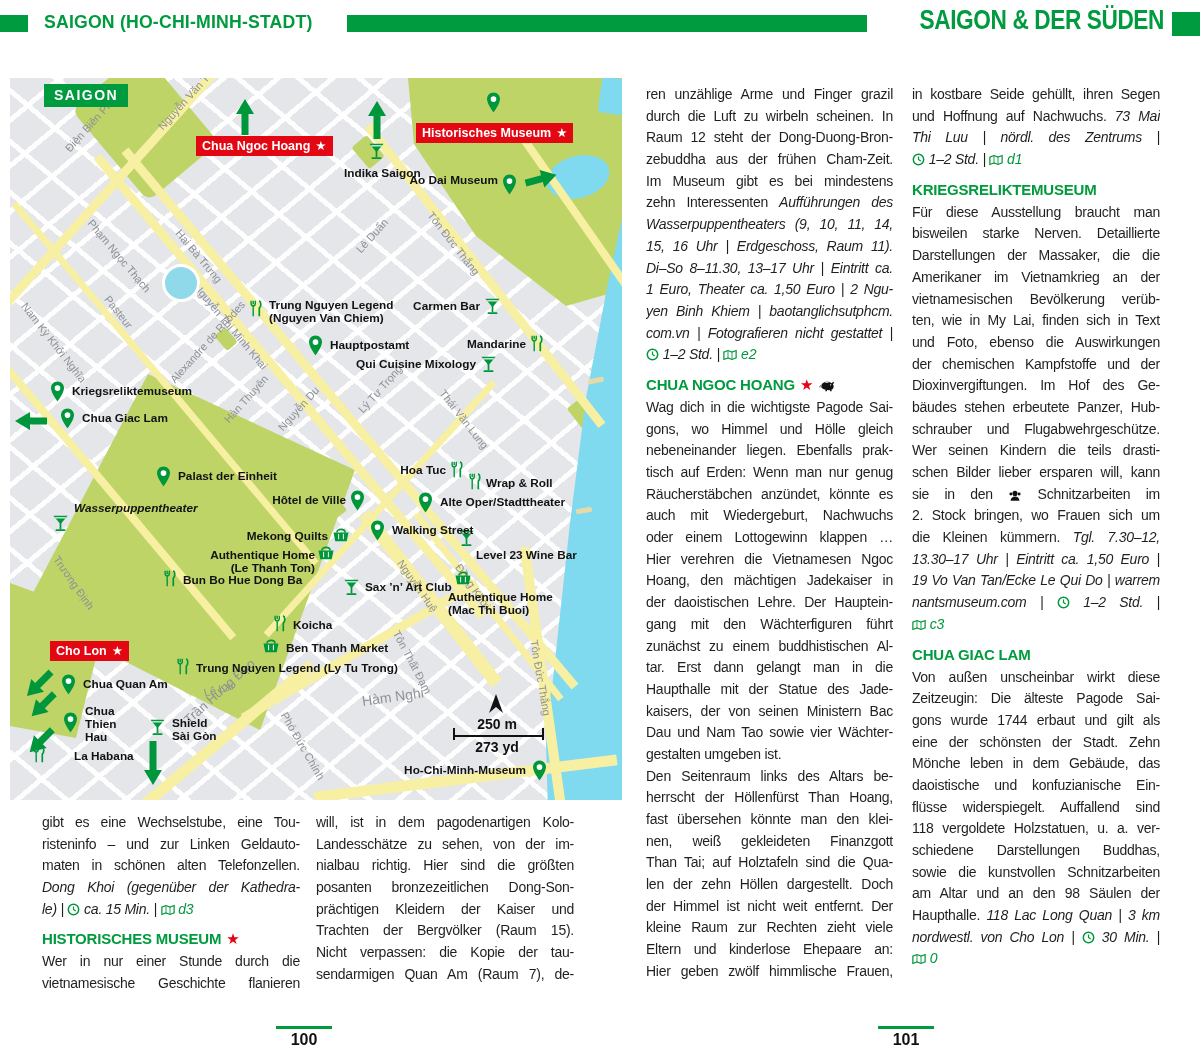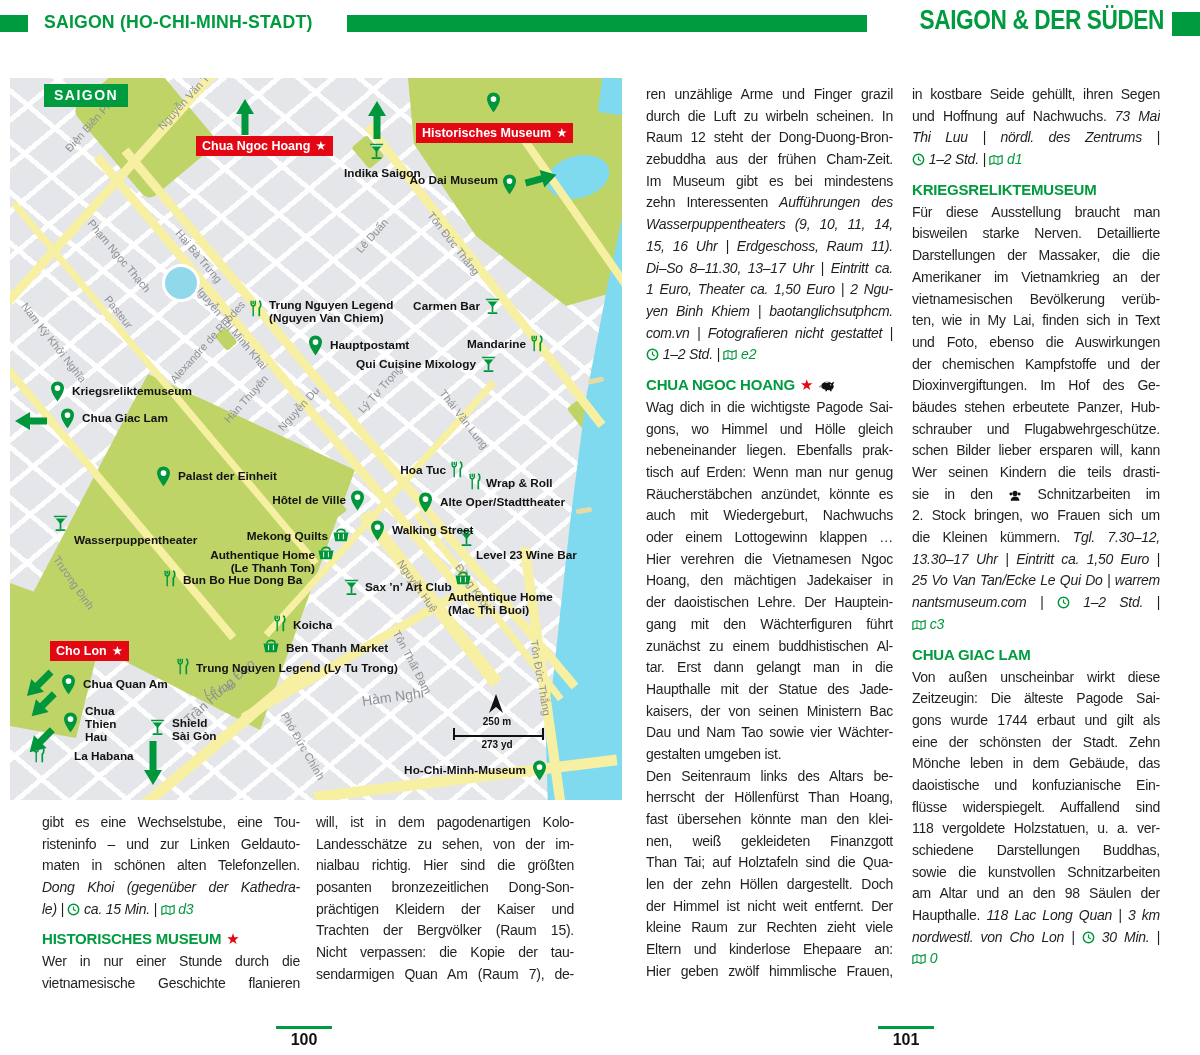--- a/index.html
+++ b/index.html
@@ -27,21 +27,21 @@
   .street{position:absolute;color:#8e9196;font-size:11px;white-space:nowrap;transform-origin:0 50%}
   .plabel{position:absolute;font-size:11.8px;font-weight:bold;line-height:12.8px;color:#121212;
           white-space:pre-line;z-index:25}
   .poi-ic,.poi-arrow{position:absolute;line-height:0;z-index:20}
   .redlab{position:absolute;background:var(--red);color:#fff;font-size:12.5px;font-weight:bold;
           padding:2px 6px 3px;white-space:nowrap;z-index:30}
   .redlab .wstar{margin-left:5px}
   .greenlab{position:absolute;left:34px;top:6px;background:var(--green);color:#fff;font-weight:bold;
           font-size:14px;letter-spacing:1.5px;padding:3px 10px 4px;z-index:40}
   .lake{position:absolute;background:#8fd9ea;border:3px solid #fff;border-radius:50%;z-index:6}
-  .scale-txt{position:absolute;font-weight:bold;font-size:10px;color:#111;text-align:center;z-index:26}
+  .scale-txt{position:absolute;font-weight:bold;font-size:14px;color:#111;text-align:center;z-index:26}
   .scale-line{position:absolute;background:#111;z-index:26}
   
   .col{position:absolute;font-size:14px;line-height:21.7px;color:#1f1f1f;letter-spacing:-.25px}
   .line{height:21.7px;overflow:hidden;text-align:justify;text-align-last:justify}
   .line.last{text-align-last:left}
   .line .i{font-style:italic}
   .line .g{color:var(--icgreen)}
   .icw svg{vertical-align:-2px}
   .h{color:var(--green);font-weight:bold;font-size:15px;letter-spacing:-.2px;margin:8px 0 2px;height:21px;white-space:nowrap}
   .h .star{color:var(--red);margin-left:5px}
@@ -213,21 +213,21 @@
         <rect x="10.8" y="12" width="2.4" height="9" fill="#00963C"></rect>
         <rect x="5" y="21" width="14" height="2.6" rx="1.2" fill="#00963C"></rect>
       </svg></div>
     <div class="plabel" style="top: 280px; right: 146px; text-align: right;">Qui Cuisine Mixology</div>
     <div class="poi-ic" style="left: 42px; top: 436px;"><svg width="17" height="19" viewBox="0 0 24 26">
         <path d="M2 2h20L12 14z" fill="#00963C"></path>
         <path d="M4.5 5h15" stroke="#fff" stroke-width="1.6"></path>
         <rect x="10.8" y="12" width="2.4" height="9" fill="#00963C"></rect>
         <rect x="5" y="21" width="14" height="2.6" rx="1.2" fill="#00963C"></rect>
       </svg></div>
-    <div class="plabel" style="top: 456px; left: 64px;">Wasserpuppentheater</div>
+    <div class="plabel" style="top: 424px; left: 64px; font-style: italic;">Wasserpuppentheater</div>
     <div class="poi-ic" style="left: 448px; top: 451px;"><svg width="17" height="19" viewBox="0 0 24 26">
         <path d="M2 2h20L12 14z" fill="#00963C"></path>
         <path d="M4.5 5h15" stroke="#fff" stroke-width="1.6"></path>
         <rect x="10.8" y="12" width="2.4" height="9" fill="#00963C"></rect>
         <rect x="5" y="21" width="14" height="2.6" rx="1.2" fill="#00963C"></rect>
       </svg></div>
     <div class="plabel" style="top: 471px; left: 466px;">Level 23 Wine Bar</div>
     <div class="poi-ic" style="left: 333px; top: 500px;"><svg width="17" height="19" viewBox="0 0 24 26">
         <path d="M2 2h20L12 14z" fill="#00963C"></path>
         <path d="M4.5 5h15" stroke="#fff" stroke-width="1.6"></path>
@@ -428,32 +428,32 @@
     <div class="line"><span>bisweilen starke Nerven. Detaillierte</span></div>
     <div class="line"><span>Darstellungen der Massaker, die die</span></div>
     <div class="line"><span>Amerikaner im Vietnamkrieg an der</span></div>
     <div class="line"><span>vietnamesischen Bevölkerung verüb-</span></div>
     <div class="line"><span>ten, wie in My Lai, finden sich in Text</span></div>
     <div class="line"><span>und Foto, ebenso die Auswirkungen</span></div>
     <div class="line"><span>der chemischen Kampfstoffe und der</span></div>
     <div class="line"><span>Dioxinvergiftungen. Im Hof des Ge-</span></div>
     <div class="line"><span>bäudes stehen erbeutete Panzer, Hub-</span></div>
     <div class="line"><span>schrauber und Flugabwehrgeschütze.</span></div>
+    <div class="line"><span>Wer seinen Kindern die teils drasti-</span></div>
     <div class="line"><span>schen Bilder lieber ersparen will, kann</span></div>
-    <div class="line"><span>Wer seinen Kindern die teils drasti-</span></div>
     <div class="line"><span>sie in den </span><span class="icw"><svg width="14" height="11" viewBox="0 0 16 12">
           <circle cx="8" cy="3.6" r="2.9" fill="#111"></circle>
           <circle cx="3.3" cy="4.4" r="1.7" fill="#111"></circle>
           <circle cx="12.7" cy="4.4" r="1.7" fill="#111"></circle>
           <path d="M3 12c0-3 2.2-5 5-5s5 2 5 5z" fill="#111"></path>
         </svg></span><span> Schnitzarbeiten im</span></div>
     <div class="line"><span>2. Stock bringen, wo Frauen sich um</span></div>
     <div class="line"><span>die Kleinen kümmern. </span><span class="i">Tgl. 7.30–12,</span></div>
     <div class="line"><span class="i">13.30–17 Uhr | Eintritt ca. 1,50 Euro |</span></div>
-    <div class="line"><span class="i">25 Vo Van Tan/Ecke Le Qui Do | warrem</span></div>
+    <div class="line"><span class="i">19 Vo Van Tan/Ecke Le Qui Do | warrem</span></div>
     <div class="line"><span class="i">nantsmuseum.com | </span><span class="icw"><svg width="13" height="13" viewBox="0 0 14 14">
           <circle cx="7" cy="7" r="5.6" fill="none" stroke="#00963C" stroke-width="1.6"></circle>
           <path d="M7 3.8V7l2.4 1.6" stroke="#00963C" stroke-width="1.3" fill="none"></path>
         </svg></span><span class="i"> 1–2 Std. |</span></div>
     <div class="line last"><span class="icw"><svg width="14" height="12" viewBox="0 0 16 13">
           <path d="M1 3.2 5.7 1.4 10.3 3.2 15 1.4v8.4l-4.7 1.8-4.6-1.8L1 11.6Z" fill="none" stroke="#00963C" stroke-width="1.4"></path>
           <path d="M5.7 1.4v8.4M10.3 3.2v8.4" stroke="#00963C" stroke-width="1"></path>
         </svg></span><span class="i g"> c3</span></div>
     <div class="h"><span>CHUA GIAC LAM</span></div>
     <div class="line"><span>Von außen unscheinbar wirkt diese</span></div>

